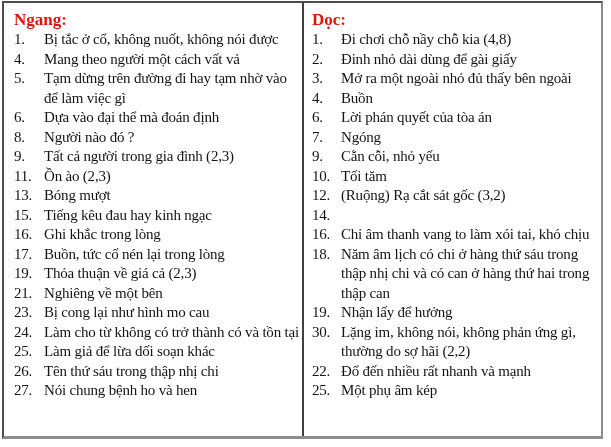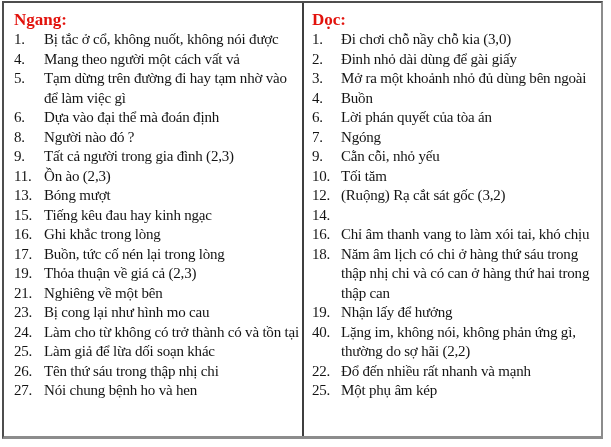--- a/index.html
+++ b/index.html
@@ -154,29 +154,29 @@
     <span class="num">27.</span>
     <span class="txt">Nói chung bệnh ho và hen</span>
   </div>
         </div>
     </div>
     <div class="col col-right">
       <div class="col-title" style="color: rgb(226, 18, 12); font-family: Liberation Serif, serif;">Dọc:</div>
       <div class="clues">
           <div class="clue">
     <span class="num">1.</span>
-    <span class="txt">Đi chơi chỗ nầy chỗ kia (3,0)</span>
+    <span class="txt">Đi chơi chỗ nầy chỗ kia (4,8)</span>
   </div>
           <div class="clue">
     <span class="num">2.</span>
     <span class="txt">Đinh nhỏ dài dùng để gài giấy</span>
   </div>
           <div class="clue">
     <span class="num">3.</span>
-    <span class="txt">Mở ra một khoảnh nhỏ đủ dùng bên ngoài</span>
+    <span class="txt">Mở ra một ngoài nhỏ đủ thấy bên ngoài</span>
   </div>
           <div class="clue">
     <span class="num">4.</span>
     <span class="txt">Buồn</span>
   </div>
           <div class="clue">
     <span class="num">6.</span>
     <span class="txt">Lời phán quyết của tòa án</span>
   </div>
           <div class="clue">
@@ -204,21 +204,21 @@
   </div>
           <div class="clue">
     <span class="num">18.</span>
     <span class="txt">Năm âm lịch có chi ở hàng thứ sáu trong thập nhị chi và có can ở hàng thứ hai trong thập can</span>
   </div>
           <div class="clue">
     <span class="num">19.</span>
     <span class="txt">Nhận lấy để hưởng</span>
   </div>
           <div class="clue">
-    <span class="num">40.</span>
+    <span class="num">30.</span>
     <span class="txt">Lặng im, không nói, không phản ứng gì, thường do sợ hãi (2,2)</span>
   </div>
           <div class="clue">
     <span class="num">22.</span>
     <span class="txt">Đổ đến nhiều rất nhanh và mạnh</span>
   </div>
           <div class="clue">
     <span class="num">25.</span>
     <span class="txt">Một phụ âm kép</span>
   </div>

